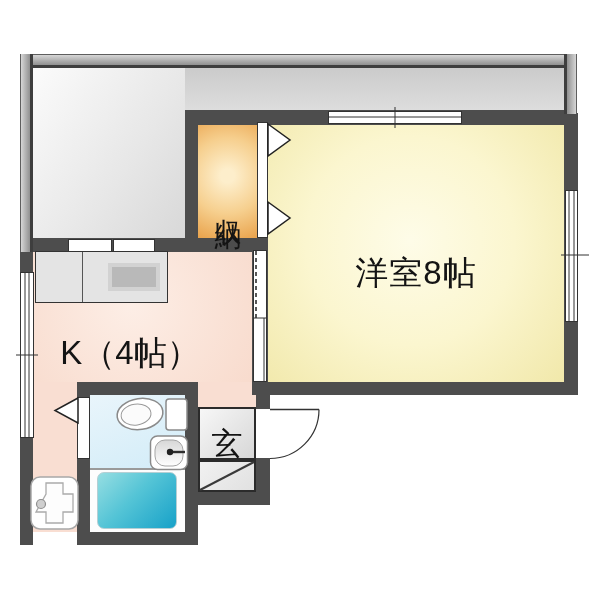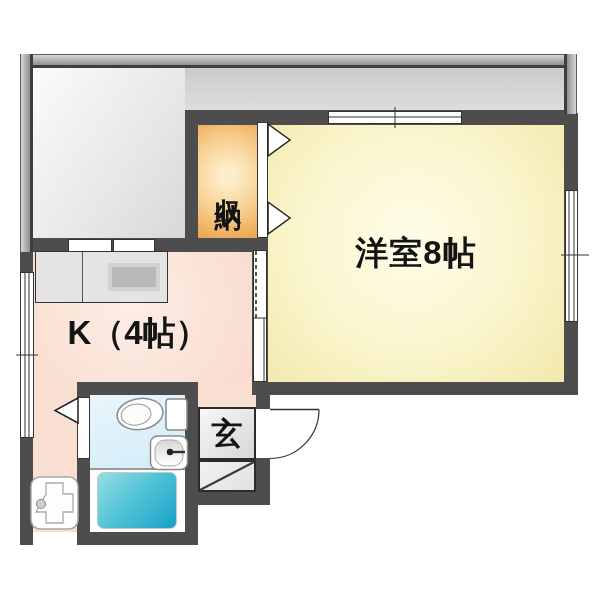--- a/index.html
+++ b/index.html
@@ -24,21 +24,21 @@
   .bath-floor-dry{background:#fdfdfd;border-top:2px solid #9a9a9a;}
   .tub{background:linear-gradient(135deg,#96dee2 0%,#54c4d6 45%,#17a1c8 100%);
        border:1px solid #b5cfd4;border-radius:7px;}
   .opening{background:#ffffff;border:1px solid #333;}
   .counter{background:#e4e4e4;border:1px solid #333;}
   .counter-div{border-right:1px solid #555;}
   .stove{background:#b9b9b9;border:4px solid #d2d2d2;}
   .genkan-box{background:linear-gradient(135deg,#f7f7f7,#d7d7d7);border:2px solid #2b2b2b;
               display:flex;align-items:center;justify-content:center;}
   .step-box{background:linear-gradient(135deg,#f1f1f1,#e1e1e1);border:2px solid #2b2b2b;}
-  .lbl{color:#141414;font-weight:700;text-align:center;line-height:1;}
+  .lbl{color:#141414;font-weight:400;text-align:center;line-height:1;margin-top:20px;}
   .lbl-yo{font-size:33px;letter-spacing:1px;}
   .lbl-k{font-size:33px;}
   .lbl-closet{writing-mode:vertical-rl;font-size:27px;letter-spacing:5px;
               display:flex;align-items:center;justify-content:center;}
   .lbl-gen{font-size:31px;}
   svg.overlay{position:absolute;left:0;top:0;pointer-events:none;}
 </style>
 </head>
 <body>
 
@@ -135,16 +135,16 @@
     <rect x="155" y="440" width="28" height="26" rx="10" fill="url(#basinGrad)" stroke="#a5a5a5" stroke-width="1"></rect>
     <line x1="167" y1="452" x2="185" y2="452" stroke="#2e2e2e" stroke-width="2.4"></line>
     <circle cx="170" cy="452" r="3.2" fill="#222"></circle>
 
     <rect x="31" y="477" width="47" height="52" rx="9" fill="#fff" stroke="#a8a8a8" stroke-width="1.5"></rect>
     <path d="M46,494 L46,483 L63,483 L63,494 L73,494 L73,512 L63,512 L63,523 L46,523 L46,512 L36,512 Z" fill="#fdfdfd" stroke="#ababab" stroke-width="1.3"></path>
     <circle cx="41" cy="504" r="4.5" fill="#cfcfcf" stroke="#8f8f8f" stroke-width="1.2"></circle>
   </svg>
 
   <div class="lbl lbl-yo" style="left:280px;top:236px;width:272px;">洋室8帖</div>
-  <div class="lbl lbl-k" style="left:43px;top:316px;width:190px;">K（4帖）</div>
+  <div class="lbl lbl-k" style="left:35px;top:316px;width:190px;">K（4帖）</div>
   <div class="lbl lbl-closet" style="left:198px;top:128px;width:59px;height:108px;">収納</div>
 
 </div>
 
 </body></html>

